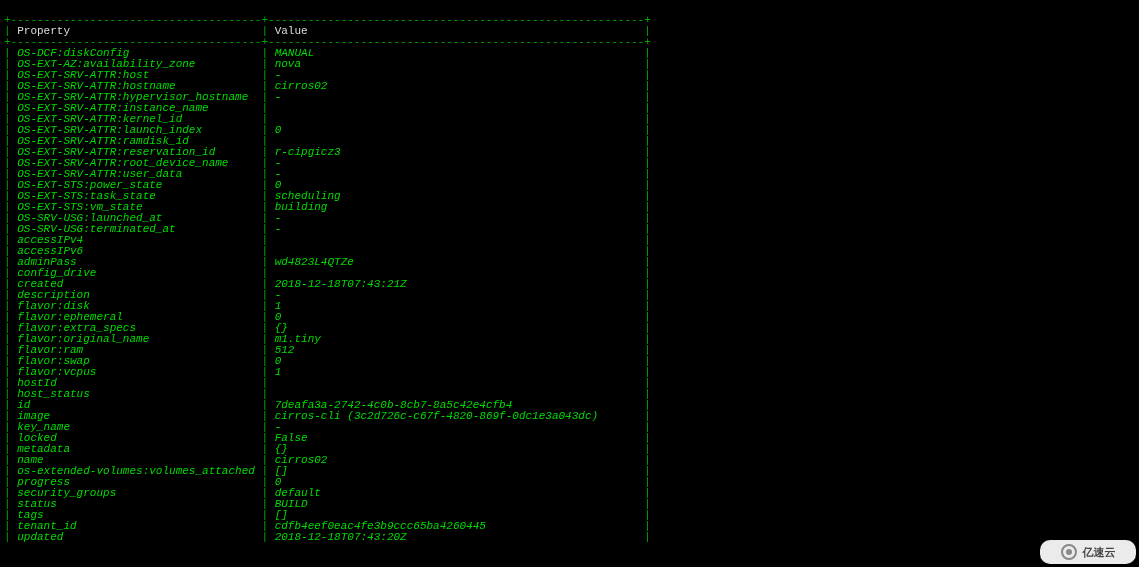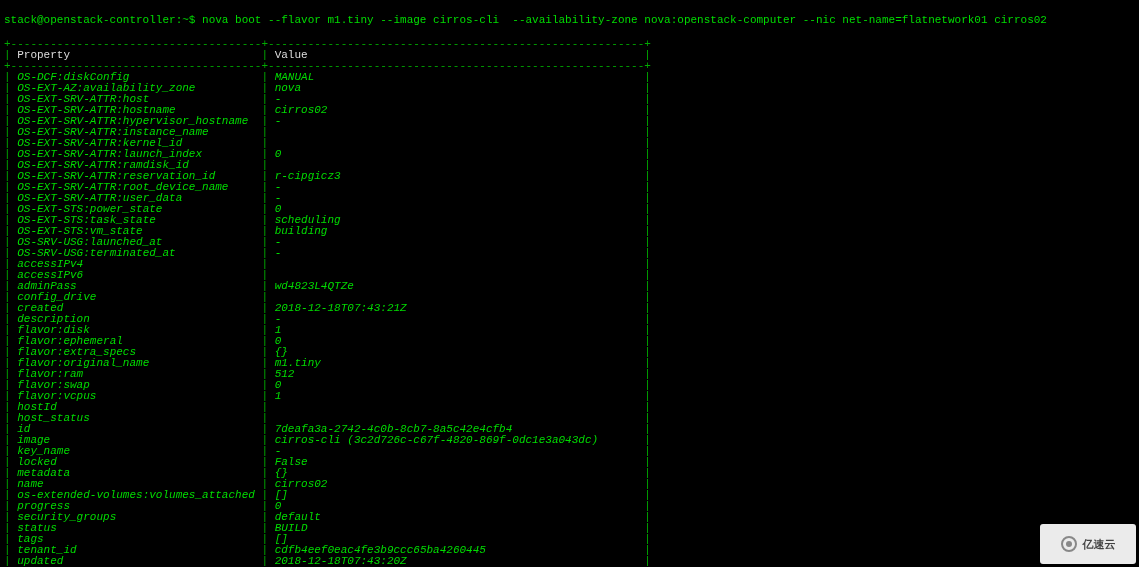--- a/index.html
+++ b/index.html
@@ -37,23 +37,23 @@
       color: #dddddd;
     }
     .pipe {
       color: #00aa00;
     }
     .watermark {
       position: absolute;
       bottom: 3px;
       right: 3px;
       width: 96px;
-      height: 40px;
+      height: 24px;
       background: rgba(255,255,255,0.92);
-      border-radius: 3px;
+      border-radius: 10px;
       display: flex;
       align-items: center;
       justify-content: center;
       font-family: Arial, sans-serif;
       font-size: 11px;
       color: #444;
       font-weight: bold;
     }
     .watermark .logo {
       width: 16px;
@@ -71,20 +71,19 @@
       background: #888;
       border-radius: 50%;
       top: 3px;
       left: 3px;
     }
   </style>
 </head>
 <body>
 
 <div class="terminal">
-<div class="prompt-line">stack@openstack-controller:~$ nova boot --flavor m1.tiny --image cirros-cli  --availability-zone nova:openstack-computer --nic net-name=flatnetwork01 cirros02</div>
 <div id="table-container"><div class="border-row">+--------------------------------------+---------------------------------------------------------+</div><div class="header-row"><span class="pipe">|</span> Property                             <span class="pipe">|</span> Value                                                   <span class="pipe">|</span></div><div class="border-row">+--------------------------------------+---------------------------------------------------------+</div><div class="table-row"><span class="pipe">|</span> OS-DCF:diskConfig                    <span class="pipe">|</span> MANUAL                                                  <span class="pipe">|</span></div><div class="table-row"><span class="pipe">|</span> OS-EXT-AZ:availability_zone          <span class="pipe">|</span> nova                                                    <span class="pipe">|</span></div><div class="table-row"><span class="pipe">|</span> OS-EXT-SRV-ATTR:host                 <span class="pipe">|</span> -                                                       <span class="pipe">|</span></div><div class="table-row"><span class="pipe">|</span> OS-EXT-SRV-ATTR:hostname             <span class="pipe">|</span> cirros02                                                <span class="pipe">|</span></div><div class="table-row"><span class="pipe">|</span> OS-EXT-SRV-ATTR:hypervisor_hostname  <span class="pipe">|</span> -                                                       <span class="pipe">|</span></div><div class="table-row"><span class="pipe">|</span> OS-EXT-SRV-ATTR:instance_name        <span class="pipe">|</span>                                                         <span class="pipe">|</span></div><div class="table-row"><span class="pipe">|</span> OS-EXT-SRV-ATTR:kernel_id            <span class="pipe">|</span>                                                         <span class="pipe">|</span></div><div class="table-row"><span class="pipe">|</span> OS-EXT-SRV-ATTR:launch_index         <span class="pipe">|</span> 0                                                       <span class="pipe">|</span></div><div class="table-row"><span class="pipe">|</span> OS-EXT-SRV-ATTR:ramdisk_id           <span class="pipe">|</span>                                                         <span class="pipe">|</span></div><div class="table-row"><span class="pipe">|</span> OS-EXT-SRV-ATTR:reservation_id       <span class="pipe">|</span> r-cipgicz3                                              <span class="pipe">|</span></div><div class="table-row"><span class="pipe">|</span> OS-EXT-SRV-ATTR:root_device_name     <span class="pipe">|</span> -                                                       <span class="pipe">|</span></div><div class="table-row"><span class="pipe">|</span> OS-EXT-SRV-ATTR:user_data            <span class="pipe">|</span> -                                                       <span class="pipe">|</span></div><div class="table-row"><span class="pipe">|</span> OS-EXT-STS:power_state               <span class="pipe">|</span> 0                                                       <span class="pipe">|</span></div><div class="table-row"><span class="pipe">|</span> OS-EXT-STS:task_state                <span class="pipe">|</span> scheduling                                              <span class="pipe">|</span></div><div class="table-row"><span class="pipe">|</span> OS-EXT-STS:vm_state                  <span class="pipe">|</span> building                                                <span class="pipe">|</span></div><div class="table-row"><span class="pipe">|</span> OS-SRV-USG:launched_at               <span class="pipe">|</span> -                                                       <span class="pipe">|</span></div><div class="table-row"><span class="pipe">|</span> OS-SRV-USG:terminated_at             <span class="pipe">|</span> -                                                       <span class="pipe">|</span></div><div class="table-row"><span class="pipe">|</span> accessIPv4                           <span class="pipe">|</span>                                                         <span class="pipe">|</span></div><div class="table-row"><span class="pipe">|</span> accessIPv6                           <span class="pipe">|</span>                                                         <span class="pipe">|</span></div><div class="table-row"><span class="pipe">|</span> adminPass                            <span class="pipe">|</span> wd4823L4QTZe                                            <span class="pipe">|</span></div><div class="table-row"><span class="pipe">|</span> config_drive                         <span class="pipe">|</span>                                                         <span class="pipe">|</span></div><div class="table-row"><span class="pipe">|</span> created                              <span class="pipe">|</span> 2018-12-18T07:43:21Z                                    <span class="pipe">|</span></div><div class="table-row"><span class="pipe">|</span> description                          <span class="pipe">|</span> -                                                       <span class="pipe">|</span></div><div class="table-row"><span class="pipe">|</span> flavor:disk                          <span class="pipe">|</span> 1                                                       <span class="pipe">|</span></div><div class="table-row"><span class="pipe">|</span> flavor:ephemeral                     <span class="pipe">|</span> 0                                                       <span class="pipe">|</span></div><div class="table-row"><span class="pipe">|</span> flavor:extra_specs                   <span class="pipe">|</span> {}                                                      <span class="pipe">|</span></div><div class="table-row"><span class="pipe">|</span> flavor:original_name                 <span class="pipe">|</span> m1.tiny                                                 <span class="pipe">|</span></div><div class="table-row"><span class="pipe">|</span> flavor:ram                           <span class="pipe">|</span> 512                                                     <span class="pipe">|</span></div><div class="table-row"><span class="pipe">|</span> flavor:swap                          <span class="pipe">|</span> 0                                                       <span class="pipe">|</span></div><div class="table-row"><span class="pipe">|</span> flavor:vcpus                         <span class="pipe">|</span> 1                                                       <span class="pipe">|</span></div><div class="table-row"><span class="pipe">|</span> hostId                               <span class="pipe">|</span>                                                         <span class="pipe">|</span></div><div class="table-row"><span class="pipe">|</span> host_status                          <span class="pipe">|</span>                                                         <span class="pipe">|</span></div><div class="table-row"><span class="pipe">|</span> id                                   <span class="pipe">|</span> 7deafa3a-2742-4c0b-8cb7-8a5c42e4cfb4                    <span class="pipe">|</span></div><div class="table-row"><span class="pipe">|</span> image                                <span class="pipe">|</span> cirros-cli (3c2d726c-c67f-4820-869f-0dc1e3a043dc)       <span class="pipe">|</span></div><div class="table-row"><span class="pipe">|</span> key_name                             <span class="pipe">|</span> -                                                       <span class="pipe">|</span></div><div class="table-row"><span class="pipe">|</span> locked                               <span class="pipe">|</span> False                                                   <span class="pipe">|</span></div><div class="table-row"><span class="pipe">|</span> metadata                             <span class="pipe">|</span> {}                                                      <span class="pipe">|</span></div><div class="table-row"><span class="pipe">|</span> name                                 <span class="pipe">|</span> cirros02                                                <span class="pipe">|</span></div><div class="table-row"><span class="pipe">|</span> os-extended-volumes:volumes_attached <span class="pipe">|</span> []                                                      <span class="pipe">|</span></div><div class="table-row"><span class="pipe">|</span> progress                             <span class="pipe">|</span> 0                                                       <span class="pipe">|</span></div><div class="table-row"><span class="pipe">|</span> security_groups                      <span class="pipe">|</span> default                                                 <span class="pipe">|</span></div><div class="table-row"><span class="pipe">|</span> status                               <span class="pipe">|</span> BUILD                                                   <span class="pipe">|</span></div><div class="table-row"><span class="pipe">|</span> tags                                 <span class="pipe">|</span> []                                                      <span class="pipe">|</span></div><div class="table-row"><span class="pipe">|</span> tenant_id                            <span class="pipe">|</span> cdfb4eef0eac4fe3b9ccc65ba4260445                        <span class="pipe">|</span></div><div class="table-row"><span class="pipe">|</span> updated                              <span class="pipe">|</span> 2018-12-18T07:43:20Z                                    <span class="pipe">|</span></div></div>
 </div>
 
 <div class="watermark">
   <span class="logo"></span>
   <span>亿速云</span>
 </div>
 
 </body></html>

